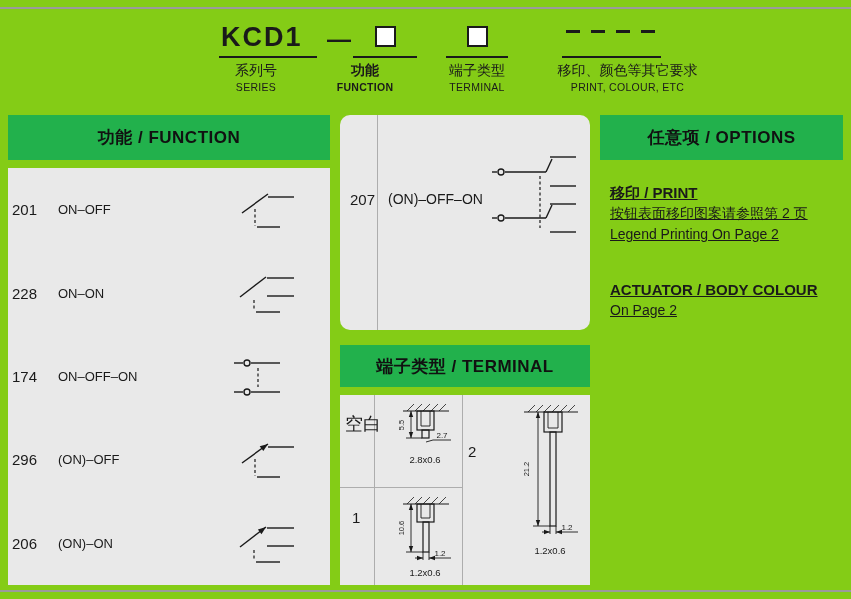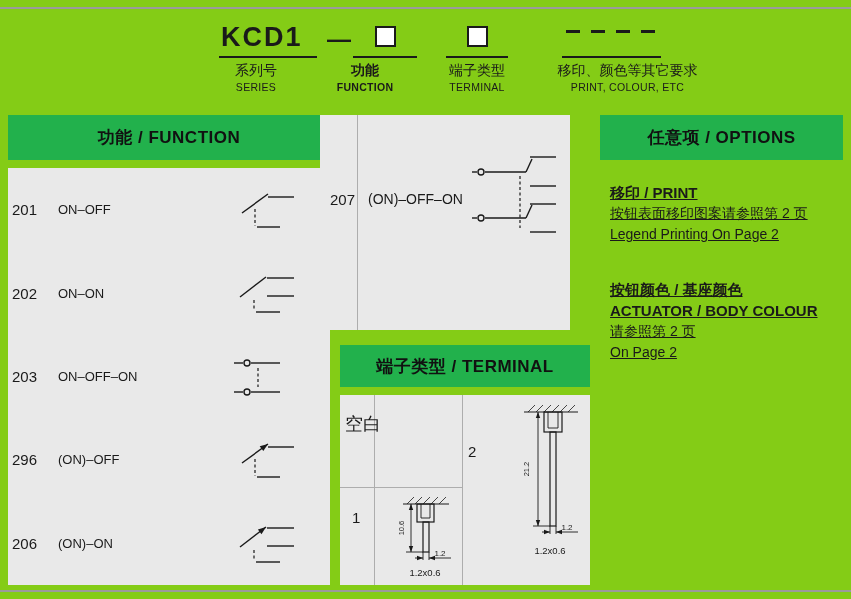--- a/index.html
+++ b/index.html
@@ -37,21 +37,21 @@
   
   .ghdr { position:absolute; background:#22b14c; color:#111; font-weight:700; font-size:17px;
           display:flex; align-items:center; justify-content:center; letter-spacing:0.5px; }
   .ghdr-fn   { left:8px;   top:115px; width:322px; height:45px; }
   .ghdr-opt  { left:600px; top:115px; width:243px; height:45px; }
   .ghdr-term { left:340px; top:345px; width:250px; height:42px; }
 
   
   .panel { position:absolute; background:#e9e9e9; }
   .panel-fn   { left:8px;   top:168px; width:322px; height:417px; display:flex; flex-direction:column; }
-  .panel-207  { left:320px; top:115px; width:250px; height:215px; }
+  .panel-207  { left:340px; top:115px; width:250px; height:215px;border-radius:10px; }
   .panel-term { left:340px; top:395px; width:250px; height:190px; }
 
   .fn-row { flex:1 1 0; display:flex; align-items:center; }
   .fn-code { width:46px; margin-left:4px; font-size:15px; }
   .fn-label { font-size:13px; }
   .fn-sym { margin-left:auto; margin-right:24px; line-height:0; }
 
   .p207-div { position:absolute; left:37px; top:0; width:1px; height:100%; background:#adadad; }
   .p207-code { position:absolute; left:10px; top:76px; font-size:15px; }
   .p207-label { position:absolute; left:48px; top:76px; font-size:14px; }
@@ -140,35 +140,35 @@
         <svg viewBox="0 0 84 56" width="84" height="56" aria-hidden="true">
           <path class="sw" d="M46 15 H72"></path>
           <path class="sw" d="M20 31 L46 12"></path>
           <path class="swdash" d="M33 27 V44"></path>
           <path class="sw" d="M35 45 H58"></path>
         </svg>
       </span>
     </div>
 
     <div class="fn-row">
-      <span class="fn-code">202</span>
+      <span class="fn-code">228</span>
       <span class="fn-label">ON–ON</span>
       <span class="fn-sym">
         <svg viewBox="0 0 84 56" width="84" height="56" aria-hidden="true">
           <path class="sw" d="M45 13 H72"></path>
           <path class="sw" d="M18 32 L44 12"></path>
           <path class="sw" d="M45 31 H72"></path>
           <path class="swdash" d="M32 35 V46"></path>
           <path class="sw" d="M34 47 H58"></path>
         </svg>
       </span>
     </div>
 
     <div class="fn-row">
-      <span class="fn-code">203</span>
+      <span class="fn-code">174</span>
       <span class="fn-label">ON–OFF–ON</span>
       <span class="fn-sym">
         <svg viewBox="0 0 84 56" width="84" height="56" aria-hidden="true">
           <path class="sw" d="M12 14 H21"></path>
           <circle class="sw" cx="25" cy="14" r="3"></circle>
           <path class="sw" d="M29 14 H58"></path>
           <path class="swdash" d="M36 19 V38"></path>
           <path class="sw" d="M12 43 H21"></path>
           <circle class="sw" cx="25" cy="43" r="3"></circle>
           <path class="sw" d="M29 43 H58"></path>
@@ -231,20 +231,37 @@
 
   <div class="panel panel-term">
     <div class="pt-div-v1"></div>
     <div class="pt-div-v2"></div>
     <div class="pt-div-h"></div>
 
     <span class="pt-code pt-code-blank">空白</span>
     <span class="pt-code pt-code-1">1</span>
     <span class="pt-code pt-code-2">2</span>
 
+    <span class="td td-blank">
+      <svg viewBox="0 0 82 84" width="82" height="84" aria-hidden="true">
+        <path class="tk" d="M26 10 H72"></path>
+        <path class="tk-thin" d="M30 10 L37 3 M38 10 L45 3 M46 10 L53 3 M54 10 L61 3 M62 10 L69 3"></path>
+        <rect class="tk" x="40" y="10" width="17" height="19"></rect>
+        <path class="tk-dim" d="M44 10 V25 M53 10 V25 M44 25 H53"></path>
+        <rect class="tk" x="45" y="29" width="7" height="8"></rect>
+        <path class="tk-dim" d="M34 10 V37"></path>
+        <path class="tk-dim" d="M29 37 H45"></path>
+        <path class="swfill" d="M34 10 l-2.2 6 h4.4 z"></path>
+        <path class="swfill" d="M34 37 l-2.2 -6 h4.4 z"></path>
+        <path class="tk-dim" d="M49 41 L56 39 M56 39 H74"></path>
+        <text class="dimr" transform="rotate(-90 27 24)" x="27" y="24" text-anchor="middle">5.5</text>
+        <text class="dimt" x="65" y="37" text-anchor="middle">2.7</text>
+        <text class="dimc" x="48" y="62" text-anchor="middle">2.8x0.6</text>
+      </svg>
+    </span>
 
     <span class="td td-1">
       <svg viewBox="0 0 82 92" width="82" height="92" aria-hidden="true">
         <path class="tk" d="M26 12 H72"></path>
         <path class="tk-thin" d="M30 12 L37 5 M38 12 L45 5 M46 12 L53 5 M54 12 L61 5 M62 12 L69 5"></path>
         <rect class="tk" x="40" y="12" width="17" height="18"></rect>
         <path class="tk-dim" d="M44 12 V26 M53 12 V26 M44 26 H53"></path>
         <rect class="tk" x="46" y="30" width="6" height="30"></rect>
         <path class="tk-dim" d="M34 12 V60"></path>
         <path class="tk-dim" d="M29 60 H46"></path>
@@ -280,18 +297,16 @@
         <text class="dimc" x="50" y="154" text-anchor="middle">1.2x0.6</text>
       </svg>
     </span>
   </div>
 
   <div class="opt-block">
     <div class="b">移印 / PRINT</div>
     <div>按钮表面移印图案请参照第 2 页</div>
     <div>Legend Printing On Page 2</div>
     <div class="opt-gap"></div>
-    <div class="b">按钮颜色 / 基座颜色</div>
     <div class="b">ACTUATOR / BODY COLOUR</div>
-    <div>请参照第 2 页</div>
     <div>On Page 2</div>
   </div>
 </div>
 
 </body></html>

